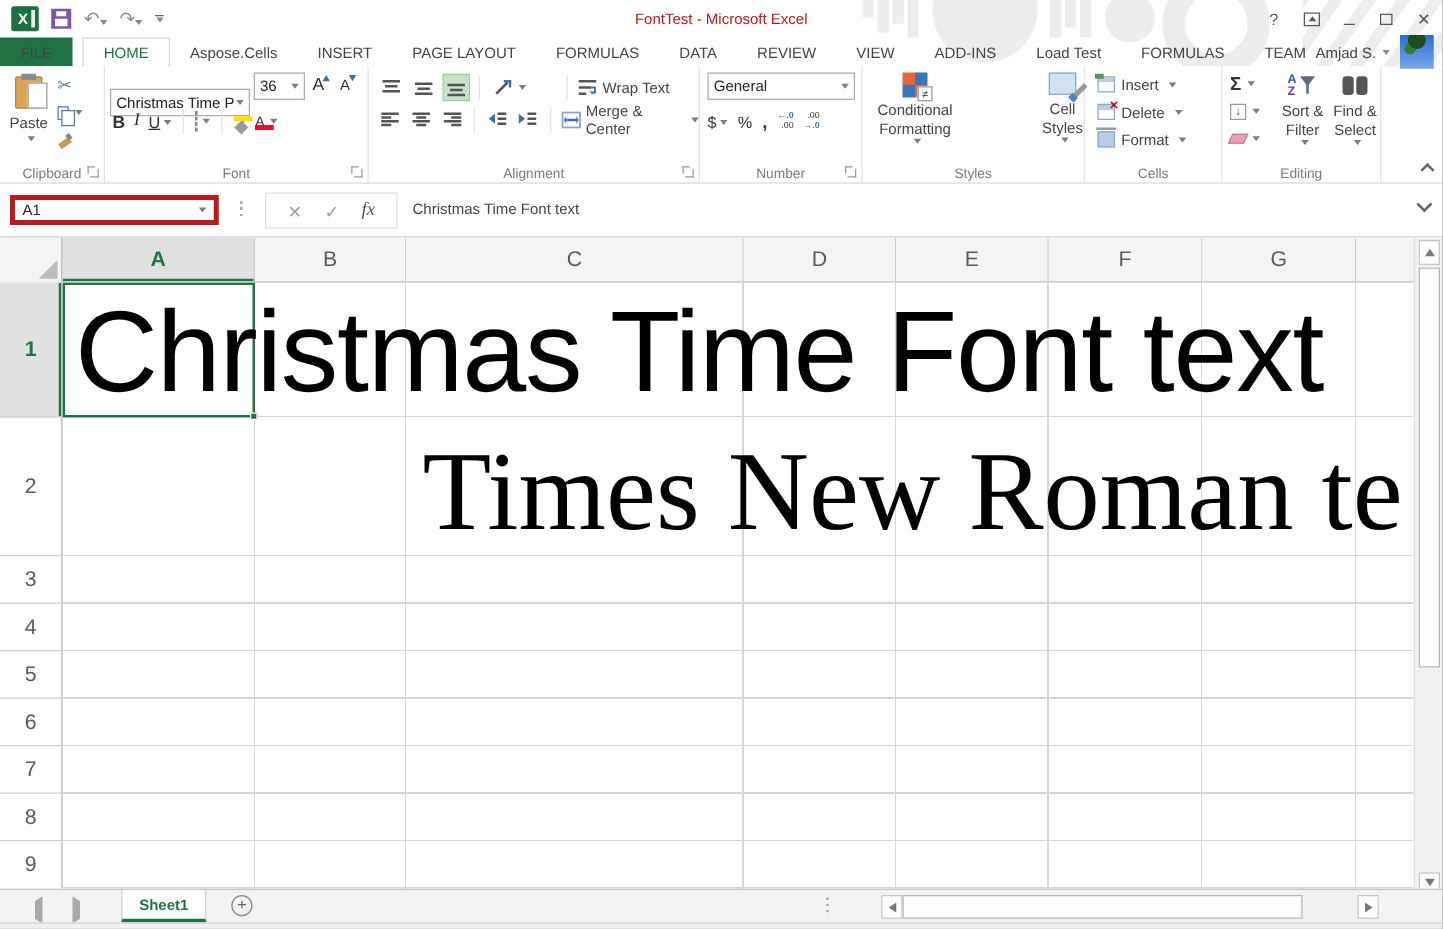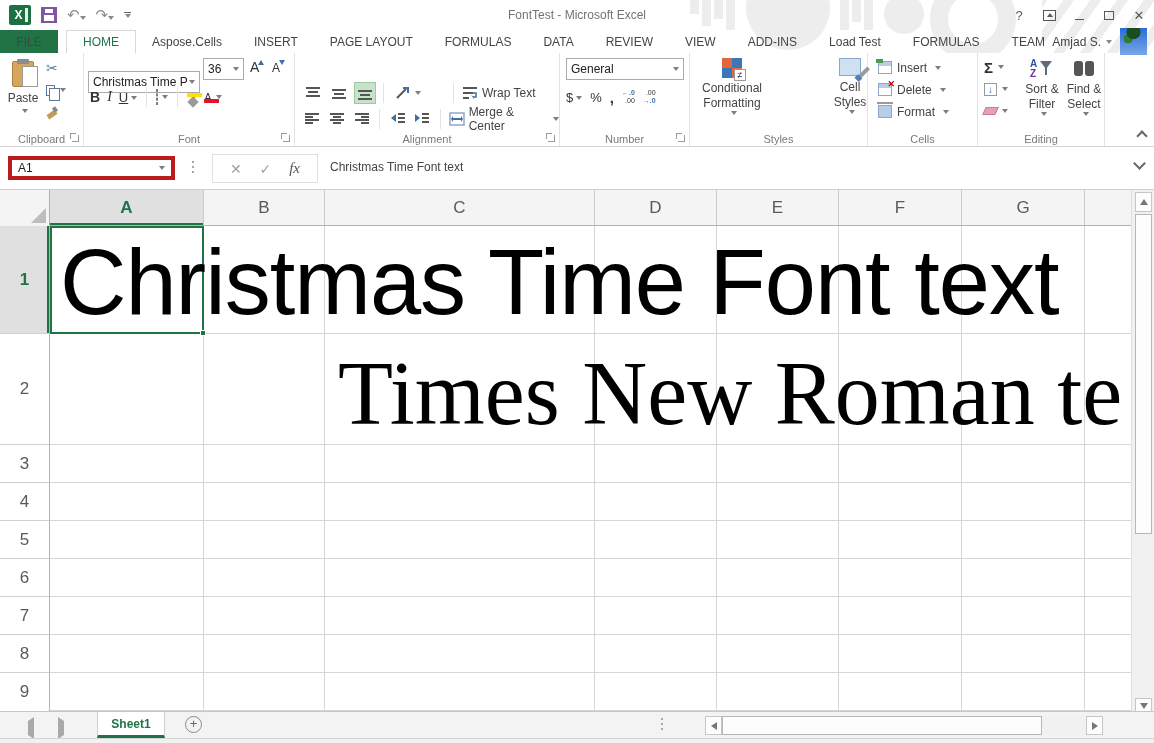--- a/index.html
+++ b/index.html
@@ -22,21 +22,21 @@
   .qat { display:flex; align-items:center; gap:10px; padding-left:9px; }
   .excel-icon { width:22px; height:20px; background:#1d7044; border-radius:2px; color:#fff; font-weight:bold; font-size:12px; display:flex; align-items:center; justify-content:center; }
   .excel-icon i { font-style:normal; border-right:3px solid #e6f0e9; padding-right:2px; margin-left:2px; }
   .save-icon { width:16px; height:16px; background:#7d57a5; position:relative; }
   .save-icon::before { content:""; position:absolute; left:4px; top:2px; width:8px; height:4px; background:#fff; }
   .save-icon::after { content:""; position:absolute; left:3px; bottom:2px; width:10px; height:6px; background:#fff; }
   .arrow-glyph { font-size:15px; color:#8b8b8b; line-height:1; }
   .mini-caret { width:0; height:0; border-left:3px solid transparent; border-right:3px solid transparent; border-top:4px solid #8a8a8a; display:inline-block; }
   .qat-caret { display:inline-flex; flex-direction:column; align-items:center; gap:1px; }
   .qat-caret b { width:7px; height:1px; background:#666; }
-  .title-text { position:absolute; left:0; right:0; text-align:center; font-size:12px; color:#737373; pointer-events:none; }
+  .title-text { position:absolute; left:0; right:0; text-align:center; font-size:12px; color:#b91c1c; pointer-events:none; }
   .win-controls { position:absolute; right:0; top:0; height:30px; display:flex; align-items:center; gap:0; }
   .win-btn { width:30px; height:28px; display:flex; align-items:center; justify-content:center; color:#585858; font-size:13px; }
   .ribbon-display-icon { width:13px; height:11px; border:1px solid #585858; position:relative; }
   .ribbon-display-icon::before { content:""; position:absolute; left:3px; top:2px; border-left:3px solid transparent; border-right:3px solid transparent; border-bottom:4px solid #585858; }
   .min-glyph { width:9px; height:1px; background:#585858; margin-top:8px; }
   .max-glyph { width:10px; height:9px; border:1px solid #585858; }
   .close-glyph { font-size:13px; }
 
   .tab-row { position:absolute; top:30px; left:0; right:0; height:23px; z-index:1; display:flex; align-items:stretch; }
   .file-tab { width:58px; background:#217346; color:#fff; display:flex; align-items:center; justify-content:center; }
@@ -89,21 +89,21 @@
   .fmt-u { text-decoration:underline; font-size:13px; color:#333; }
   .border-icon { width:14px; height:14px; border:1px dashed #7e7e7e; }
   .fill-icon { width:15px; height:15px; position:relative; }
   .fill-icon::before { content:""; position:absolute; left:2px; top:1px; width:8px; height:8px; background:#9a9a9a; transform:rotate(45deg); }
   .fill-icon::after { content:""; position:absolute; left:0; bottom:0; width:15px; height:4px; background:#ffe100; }
   .fontcolor-icon { width:15px; height:15px; position:relative; color:#333; font-size:11px; text-align:center; line-height:11px; }
   .fontcolor-icon::after { content:""; position:absolute; left:0; bottom:0; width:15px; height:4px; background:#e8112d; }
 
   
   .g-align { width:265px; }
-  .al-row { position:absolute; left:8px; display:flex; align-items:center; gap:6px; height:22px;margin-top:23px; }
+  .al-row { position:absolute; left:8px; display:flex; align-items:center; gap:6px; height:22px; }
   .al-row.r1 { top:6px; } .al-row.r2 { top:32px; }
   .icon-btn { width:20px; height:20px; display:flex; align-items:center; justify-content:center; }
   .icon-btn.sel { background:#c8e1c9; outline:1px solid #9fcaa0; }
   .vsep { width:1px; height:20px; background:#e3e3e3; margin:0 2px; }
   .al-label-btn { display:flex; align-items:center; gap:4px; color:#444; }
   .wrap-icon,.merge-icon { flex:none; }
 
   
   .g-num { width:130px; }
   .num-format { left:6px; top:5px; width:118px; }

